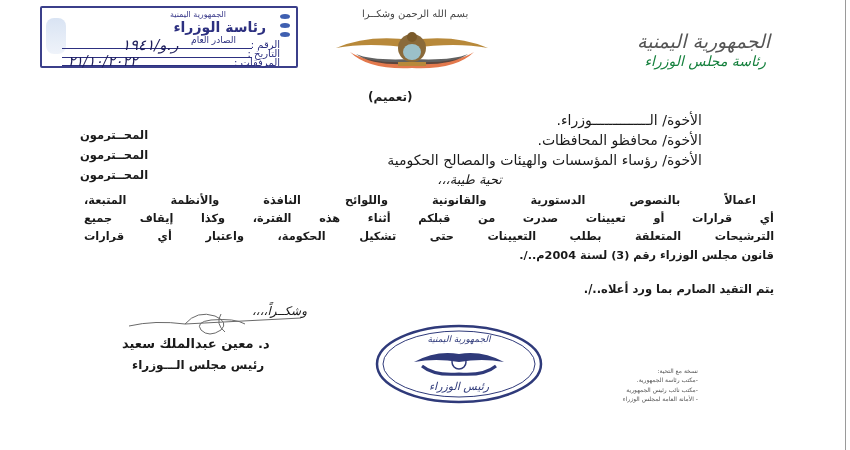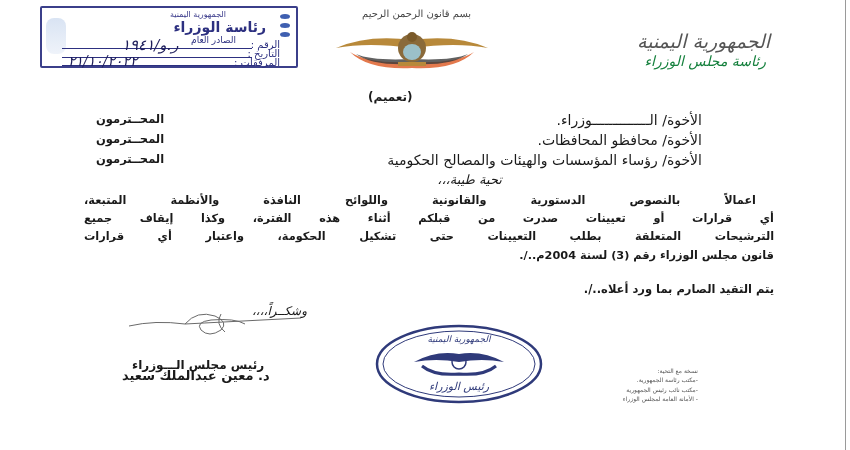--- a/index.html
+++ b/index.html
@@ -30,34 +30,34 @@
     .basmala { position: absolute; left: 362px; top: 8px; font-size: 10px; color: #444; font-family: "DejaVu Serif", serif; direction: rtl; }
     .emblem { position: absolute; left: 328px; top: 26px; width: 168px; height: 44px; }
 
     
     .lh-title { position: absolute; right: 80px; top: 30px; font-size: 19px; color: #555; font-family: "DejaVu Serif", serif; direction: rtl; font-style: italic; }
     .lh-sub { position: absolute; right: 84px; top: 53px; font-size: 14px; color: #15803d; font-family: "DejaVu Serif", serif; direction: rtl; font-style: italic; }
 
     
     .circular-title { position: absolute; left: 368px; top: 90px; font-size: 12px; font-weight: bold; direction: rtl; }
     .addressee { position: absolute; right: 148px; font-size: 14px; font-weight: normal; direction: rtl; }
-    .honorific { position: absolute; left: 96px; font-size: 11.5px; font-weight: bold; direction: rtl; letter-spacing: 1px; }
+    .honorific { position: absolute; left: 80px; font-size: 11.5px; font-weight: bold; direction: rtl; letter-spacing: 1px; margin-top: 16px; }
     .greeting { position: absolute; right: 348px; top: 172px; font-size: 13px; font-family: "DejaVu Serif", serif; font-style: italic; direction: rtl; }
     .para {
       position: absolute; left: 84px; width: 690px; top: 192px;
       font-size: 11.3px; font-weight: bold; line-height: 18.2px; direction: rtl; text-align: justify; text-align-last: right;
     }
     .para .line { display: block; text-align: justify; text-align-last: justify; white-space: nowrap; }
     .para .line.last { text-align-last: right; }
     .para .line.indent { padding-right: 18px; }
     .emphasis { position: absolute; right: 76px; top: 282px; font-size: 11.5px; font-weight: bold; direction: rtl; }
 
     .thanks { position: absolute; left: 252px; top: 304px; font-size: 12px; font-family: "DejaVu Serif", serif; font-style: italic; direction: rtl; }
     .signature { position: absolute; left: 125px; top: 308px; width: 180px; height: 30px; }
-    .signer-name { position: absolute; left: 122px; top: 336px; font-size: 13px; font-weight: bold; direction: rtl; letter-spacing: .5px; margin-top: 32px; }
+    .signer-name { position: absolute; left: 122px; top: 336px; font-size: 13px; font-weight: bold; direction: rtl; letter-spacing: .5px; }
     .signer-title { position: absolute; left: 132px; top: 358px; font-size: 12px; font-weight: bold; direction: rtl; letter-spacing: .5px; }
 
     .seal { position: absolute; left: 374px; top: 324px; width: 170px; height: 80px; }
 
     .cc { position: absolute; right: 152px; top: 366px; font-size: 6px; line-height: 9.4px; color: #555; direction: rtl; text-align: right; }
   </style>
 </head>
 <body>
 
 <div class="page-edge"></div>
@@ -77,21 +77,21 @@
     <div>التاريخ :</div>
     <div>المرفقات :</div>
   </div>
   <div class="stamp-rule" style="left:20px; top:40px; width:190px;"></div>
   <div class="stamp-rule" style="left:20px; top:49px; width:190px;"></div>
   <div class="stamp-rule" style="left:20px; top:57px; width:190px;"></div>
   <div class="stamp-hw-num">ر.و/١٩٤١</div>
   <div class="stamp-hw-date">٢١/١٠/٢٠٢٢</div>
 </div>
 
-<div class="basmala">بسم قانون الرحمن الرحيم</div>
+<div class="basmala">بسم الله الرحمن وشكــرا</div>
 <svg class="emblem" viewBox="0 0 168 44">
   <path d="M8 22 Q40 8 84 14 Q128 8 160 22 Q128 16 84 22 Q40 16 8 22Z" fill="#b8893a"></path>
   <path d="M22 26 Q40 44 84 42 Q128 44 146 26 Q128 38 84 36 Q40 38 22 26Z" fill="#e06a3a" opacity=".9"></path>
   <path d="M28 28 Q44 40 84 38 Q124 40 140 28 Q124 35 84 33 Q44 35 28 28Z" fill="#3a3a3a" opacity=".8"></path>
   <ellipse cx="84" cy="22" rx="14" ry="14" fill="#8a6a3a"></ellipse>
   <ellipse cx="84" cy="26" rx="9" ry="8" fill="#9bc0c8"></ellipse>
   <circle cx="84" cy="11" r="5" fill="#7a5a2a"></circle>
   <rect x="70" y="36" width="28" height="4" fill="#b8893a"></rect>
 </svg>
 

